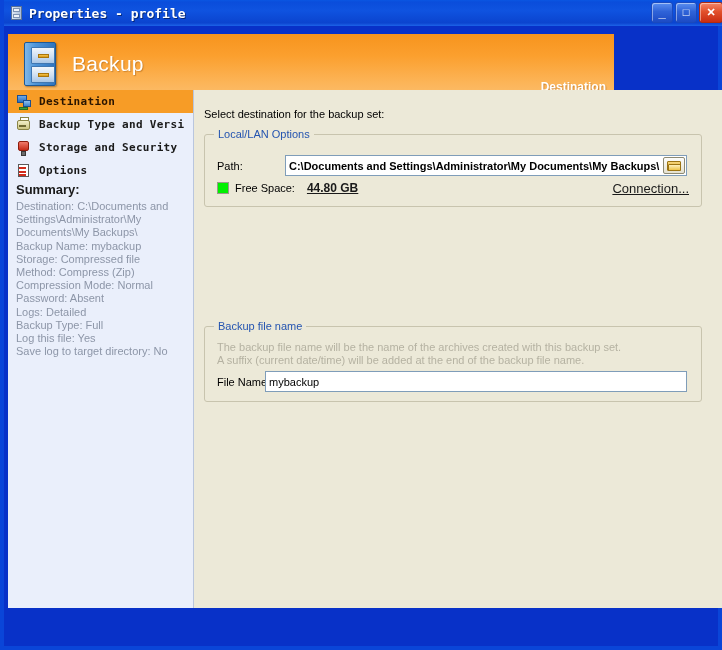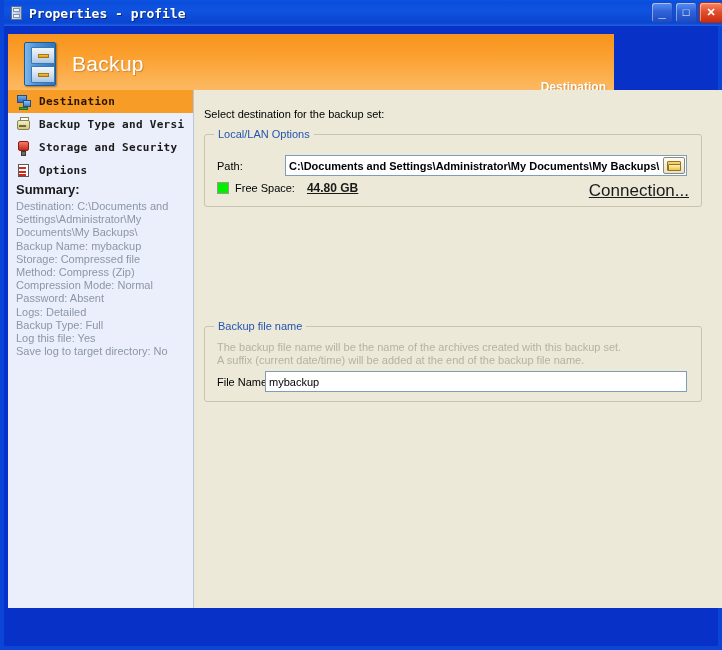--- a/index.html
+++ b/index.html
@@ -401,21 +401,21 @@
   .fs-label { font-size: 11px; color: #000; margin-right: 12px; }
   .linktext {
     font-size: 12px;
     color: #1a1a1a;
     text-decoration: underline;
     font-weight: bold;
   }
   .connection-link {
     position: absolute;
     right: 12px; top: 46px;
-    font-size: 17px;
+    font-size: 13px;
     color: #1a1a1a;
     text-decoration: underline;
   }
   .help-text {
     position: absolute;
     left: 12px;
     font-size: 11px;
     color: #b5b2a2;
     line-height: 13px;
   }

